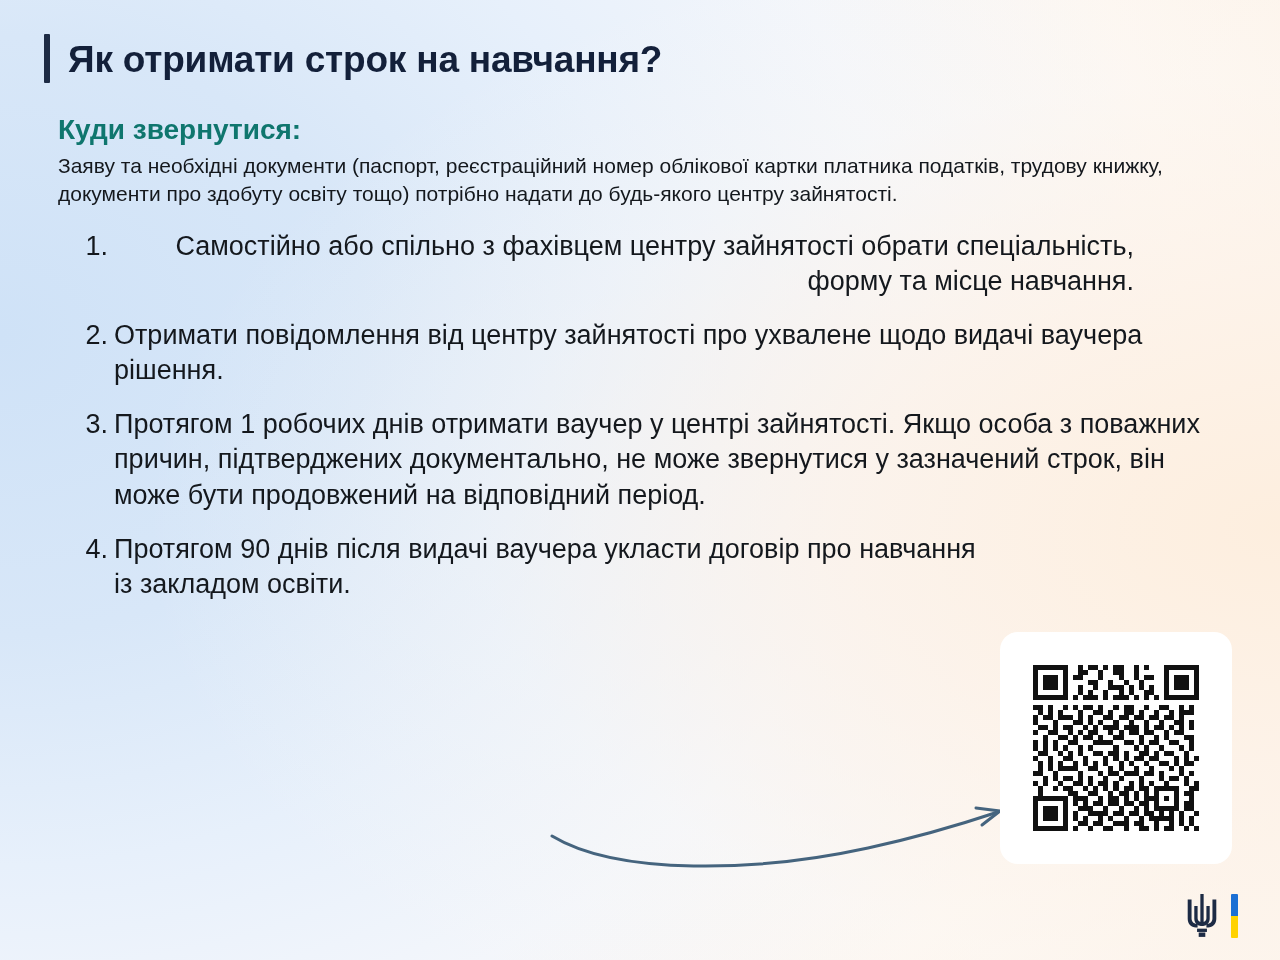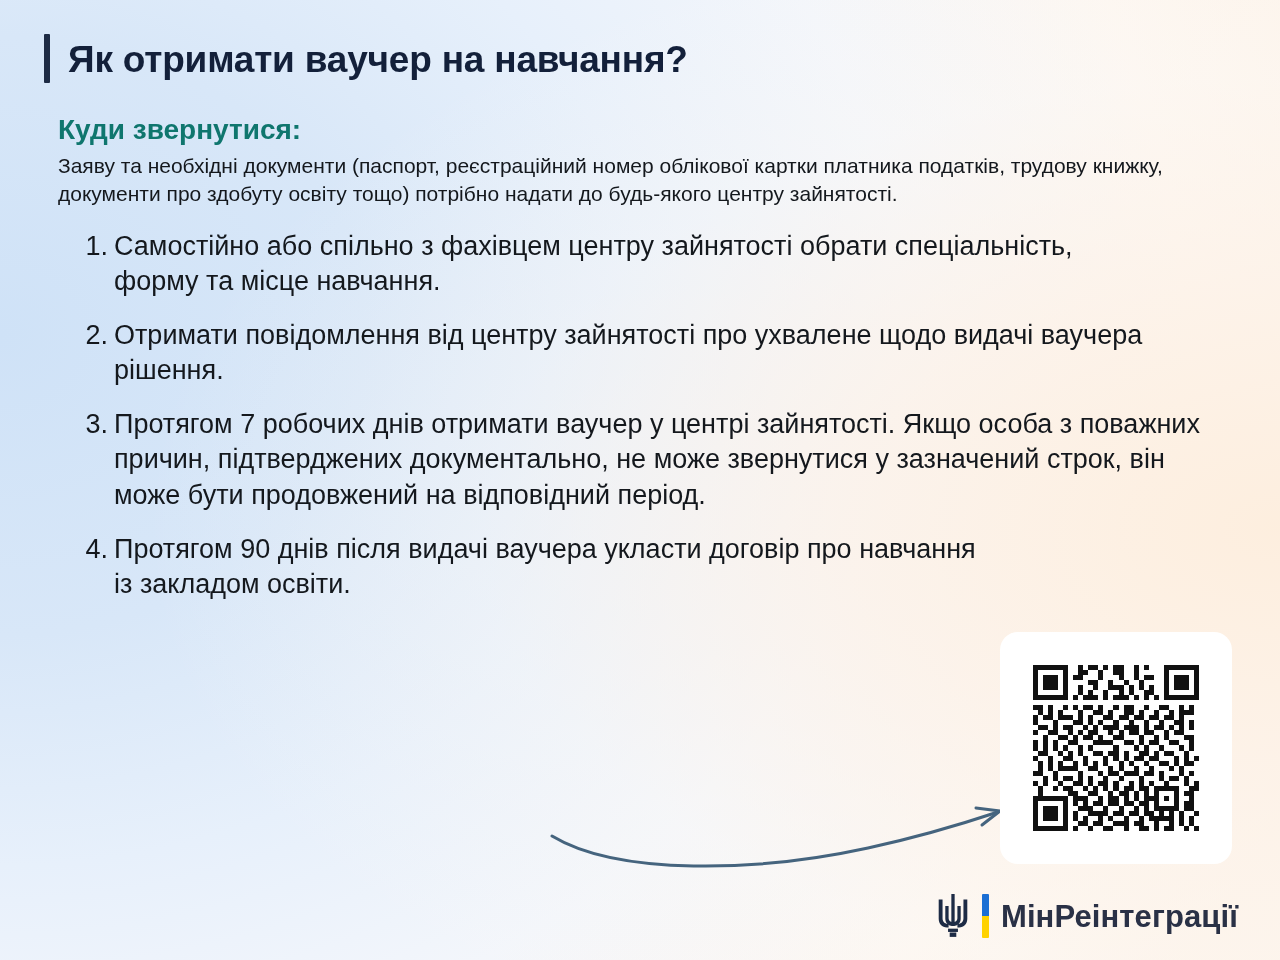--- a/index.html
+++ b/index.html
@@ -101,21 +101,21 @@
     position: absolute;
     left: 16px;
     top: 0;
     width: 34px;
     text-align: right;
     font-size: 27px;
     color: #14181d;
   }
   li .step-text { display: block; }
 
-  li[data-step="1"] .step-text { max-width: 1020px; }
+  li[data-step="1"] .step-text { max-width: 1020px; text-align: right; }
   li[data-step="2"] .step-text { max-width: 1100px; }
   li[data-step="3"] .step-text { max-width: 1110px; }
   li[data-step="4"] .step-text { max-width: 880px; }
 
   .closing {
     margin-top: 22px;
     font-size: 27px;
     line-height: 1.30;
     color: #14181d;
     max-width: 905px;
@@ -178,40 +178,40 @@
     white-space: nowrap;
   }
 </style>
 </head>
 <body>
 
 <div class="page">
 
   <div class="title-row">
     <div class="title-bar"></div>
-    <div class="title-text">Як отримати ваучер на навчання?</div>
+    <div class="title-text">Як отримати строк на навчання?</div>
   </div>
 
   <div class="content">
 
     <section class="block-where">
       <h2 class="section-heading">Куди звернутися:</h2>
       <p class="body-text">Заяву та необхідні документи (паспорт, реєстраційний номер облікової картки платника податків, трудову книжку, документи про здобуту освіту тощо) потрібно надати до будь-якого центру зайнятості.</p>
     </section>
 
     <section class="block-steps">
       <ol class="steps">
         <li data-step="1">
           <span class="step-text">Самостійно або спільно з фахівцем центру зайнятості обрати спеціальність, форму та місце навчання.</span>
         </li>
         <li data-step="2">
           <span class="step-text">Отримати повідомлення від центру зайнятості про ухвалене щодо видачі ваучера рішення.</span>
         </li>
         <li data-step="3">
-          <span class="step-text">Протягом 7 робочих днів отримати ваучер у центрі зайнятості. Якщо особа з поважних причин, підтверджених документально, не може звернутися у зазначений строк, він може бути продовжений на відповідний період.</span>
+          <span class="step-text">Протягом 1 робочих днів отримати ваучер у центрі зайнятості. Якщо особа з поважних причин, підтверджених документально, не може звернутися у зазначений строк, він може бути продовжений на відповідний період.</span>
         </li>
         <li data-step="4">
           <span class="step-text">Протягом 90 днів після видачі ваучера укласти договір про навчання із закладом освіти.</span>
         </li>
       </ol>
     </section>
 
   </div>
 
   <svg class="arrow-svg" viewBox="0 0 470 80" xmlns="http://www.w3.org/2000/svg" aria-hidden="true">
@@ -515,16 +515,15 @@
       <g fill="#1d2b45">
         <path d="M27 0 h6 v58 h-6 z"></path>
         <path d="M4 10 h7 v34 c0 6 4 10 9 10 h2 v7 h-3 c-9 0 -15 -7 -15 -16 z"></path>
         <path d="M49 10 h7 v35 c0 9 -6 16 -15 16 h-3 v-7 h2 c5 0 9 -4 9 -10 z"></path>
         <path d="M16 22 h6 v22 c0 4 3 7 7 7 h2 c4 0 7 -3 7 -7 v-22 h6 v23 c0 8 -6 13 -13 13 h-2 c-7 0 -13 -5 -13 -13 z"></path>
         <path d="M21 63 h18 v6 h-18 z"></path>
         <path d="M24 70 h12 v8 h-12 z"></path>
       </g>
     </svg>
     <div class="flag-bar"></div>
-    <div class="logo-text">МінРеінтеграції</div>
   </div>
 
 </div>
 
 </body></html>

